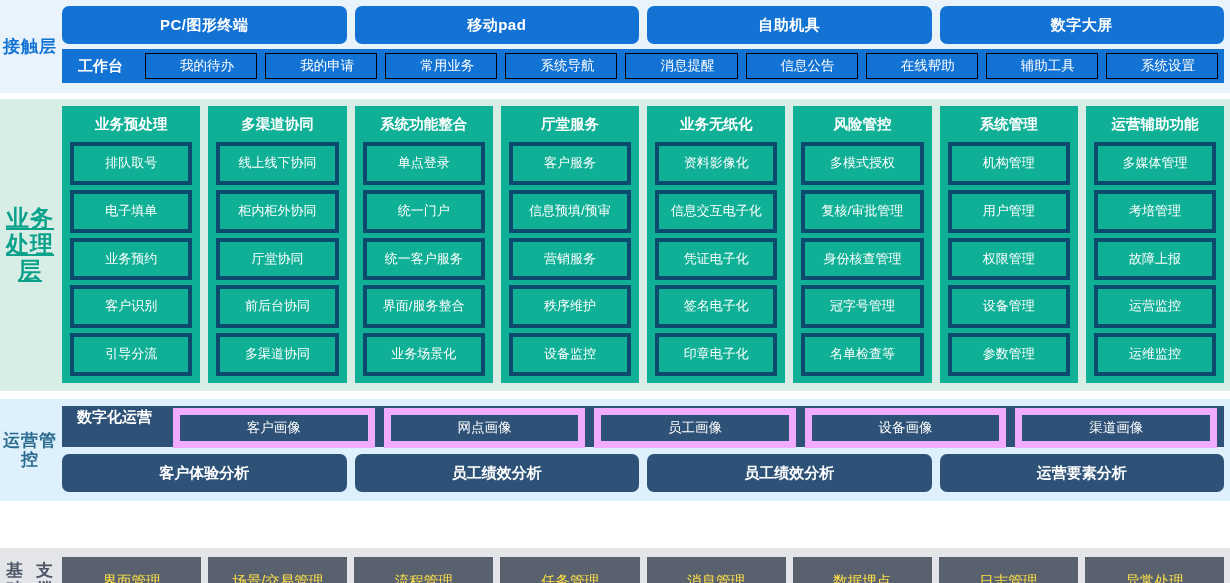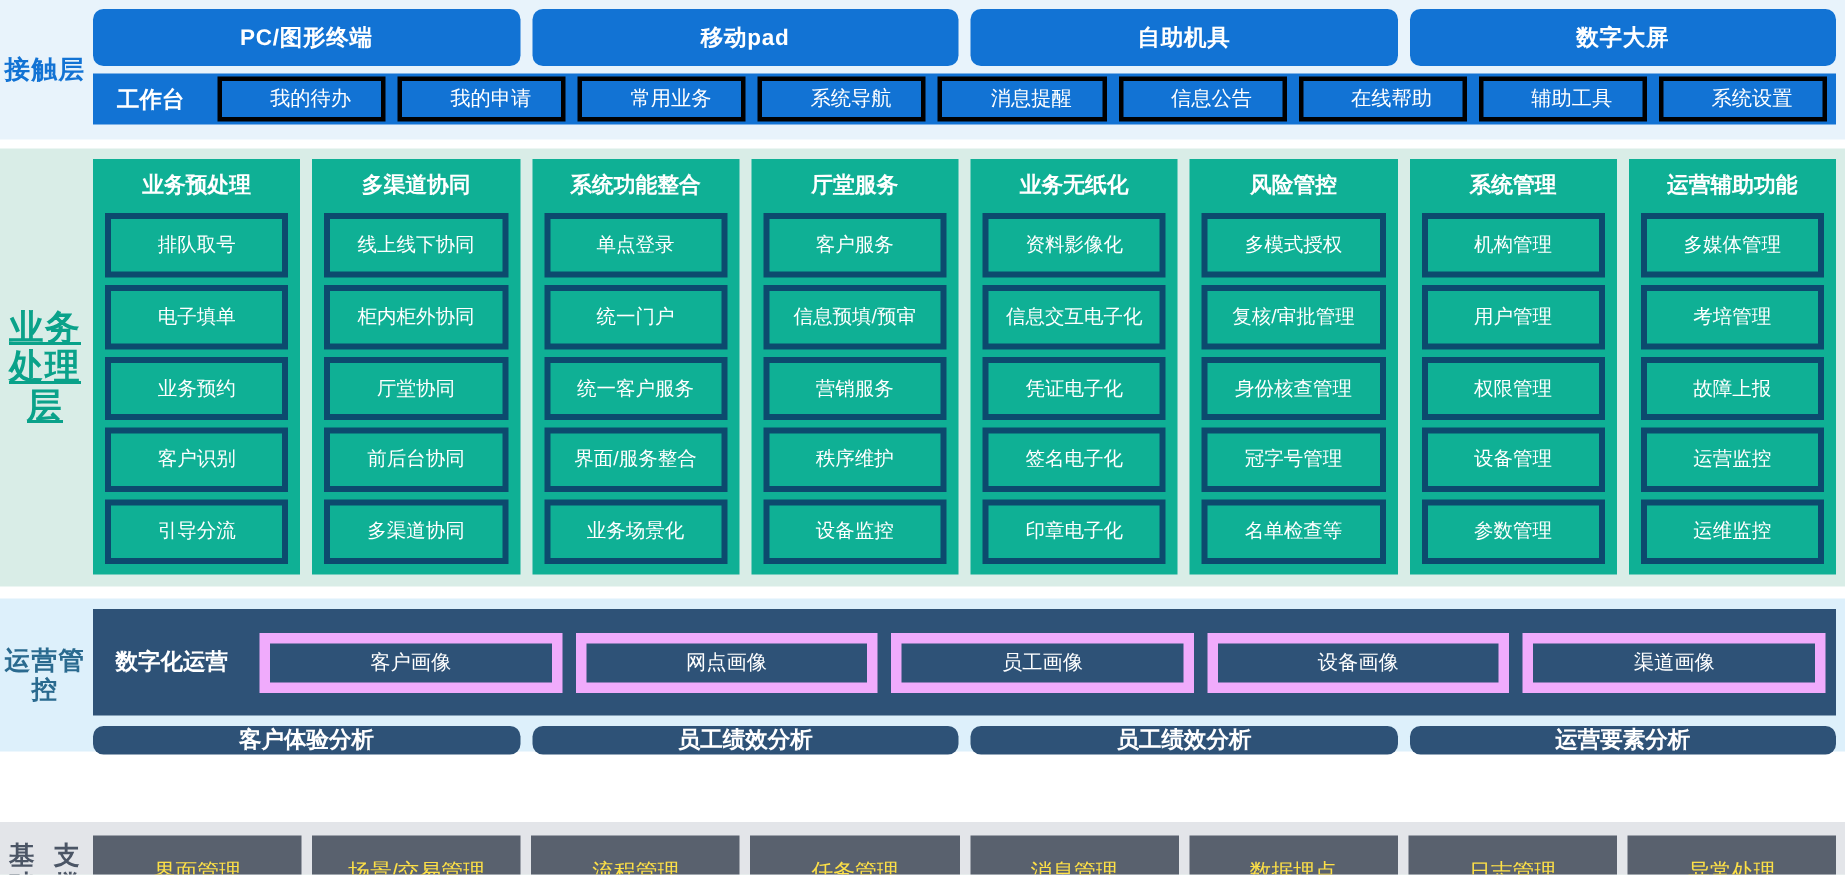--- a/index.html
+++ b/index.html
@@ -37,21 +37,21 @@
   }
   .workbench-bar{
     height:34px;background:#1273d4;
     display:flex;align-items:center;padding:0 6px;gap:8px;
   }
   .workbench-title{
     color:#ffffff;font-weight:bold;font-size:15px;
     padding:0 14px 0 10px;white-space:nowrap;
   }
   .workbench-item{
-    flex:1 1 0;height:24px;border:3px solid #000000;
+    flex:1 1 0;height:24px;border:1px solid #000000;
     display:flex;align-items:center;justify-content:center;
     color:#ffffff;font-size:13.5px;white-space:nowrap;padding-left:12px;
   }
 
   
   #business-layer{
     position:absolute;left:0;top:99px;width:1230px;height:292px;
     background:#d9ede7;
   }
   #business-layer .band-label{color:#0aa28a;font-size:23px;text-decoration:underline;}
@@ -79,21 +79,21 @@
 
   
   #ops-layer{
     position:absolute;left:0;top:399px;width:1230px;height:102px;
     background:#ddf0fb;
   }
   #ops-layer .band-label{color:#2a6a8f;}
   #ops-layer .band-body{padding:7px 6px 7px 2px;gap:7px;}
   .digital-bar{
     height:37px;background:#2e5277;
-    display:flex;align-items:center;padding:17px 7px;gap:9px;
+    display:flex;align-items:flex-start;padding:2px 7px;gap:9px;
   }
   .digital-title{
     color:#ffffff;font-weight:bold;font-size:15px;
     padding:0 12px 0 8px;white-space:nowrap;
   }
   .digital-item{
     flex:1 1 0;height:26px;border:7px solid #f0abfc;
     display:flex;align-items:center;justify-content:center;
     color:#ffffff;font-size:13.5px;white-space:nowrap;
   }

